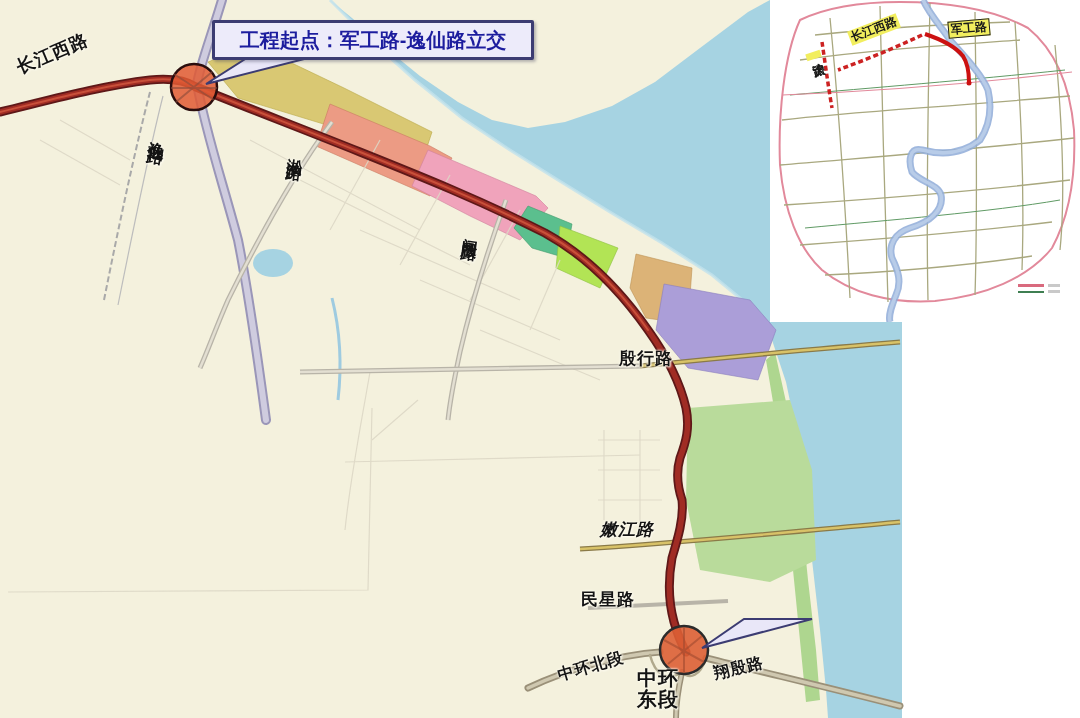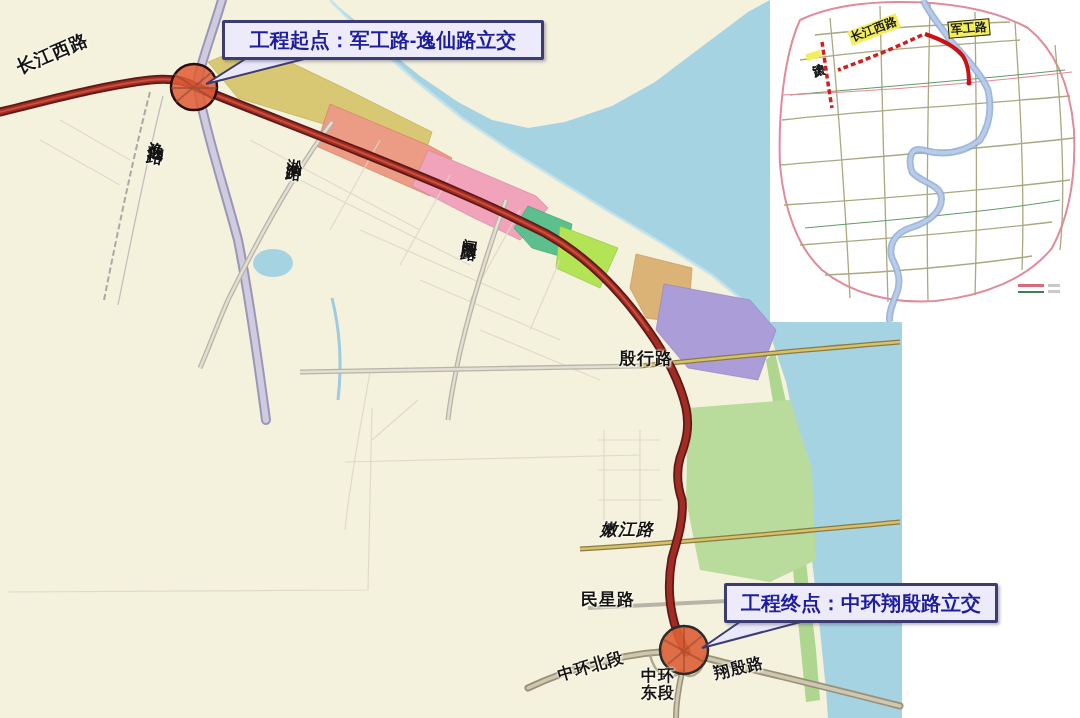--- a/index.html
+++ b/index.html
@@ -154,28 +154,25 @@
   </svg>
 
   <div class="rlabel rot" style="left:14px;top:60px;font-size:18px;transform:rotate(-23deg);">长江西路</div>
   <div class="rlabel vert" style="left:150px;top:128px;transform:rotate(10deg);">逸仙路</div>
   <div class="rlabel vert" style="left:288px;top:146px;font-size:16px;transform:rotate(8deg);">淞沪路</div>
   <div class="rlabel vert" style="left:463px;top:226px;font-size:16px;transform:rotate(8deg);">闸殷路</div>
   <div class="rlabel" style="left:619px;top:350px;">殷行路</div>
   <div class="rlabel" style="left:600px;top:521px;font-style:italic;">嫩江路</div>
   <div class="rlabel" style="left:581px;top:591px;">民星路</div>
   <div class="rlabel rot" style="left:556px;top:668px;font-size:16px;transform:rotate(-16deg);">中环北段</div>
-  <div class="rlabel wrap2" style="left:636px;top:668px;font-size:16px;">中环东段</div>
+  <div class="rlabel wrap2" style="left:636px;top:668px;font-size:20px;">中环东段</div>
   <div class="rlabel rot" style="left:712px;top:666px;font-size:16px;transform:rotate(-13deg);">翔殷路</div>
 
-  <div class="callout" style="left:222px;top:20px;width:300px;">
+  <div class="callout" style="left:212px;top:20px;width:300px;">
     <span class="ct">工程起点：军工路-逸仙路立交</span>
-  </div>
-  <div class="callout" style="left:724px;top:583px;width:252px;">
-    <span class="ct">工程终点：中环翔殷路立交</span>
   </div>
 
   <div class="inset">
     <svg width="310" height="322" viewBox="0 0 310 322">
 
       <path fill="none" stroke="#e2899b" stroke-width="2" d="M30,20 C55,8 90,2 130,2 C180,2 225,10 258,28 C285,50 300,85 304,130
                C306,175 300,215 282,248 C258,278 215,296 165,301
                C120,304 80,293 52,270 C28,248 14,210 10,165 C8,115 14,55 30,20 Z"></path>
 
       <g fill="none" stroke="#a9a87f" stroke-width="1.3">

